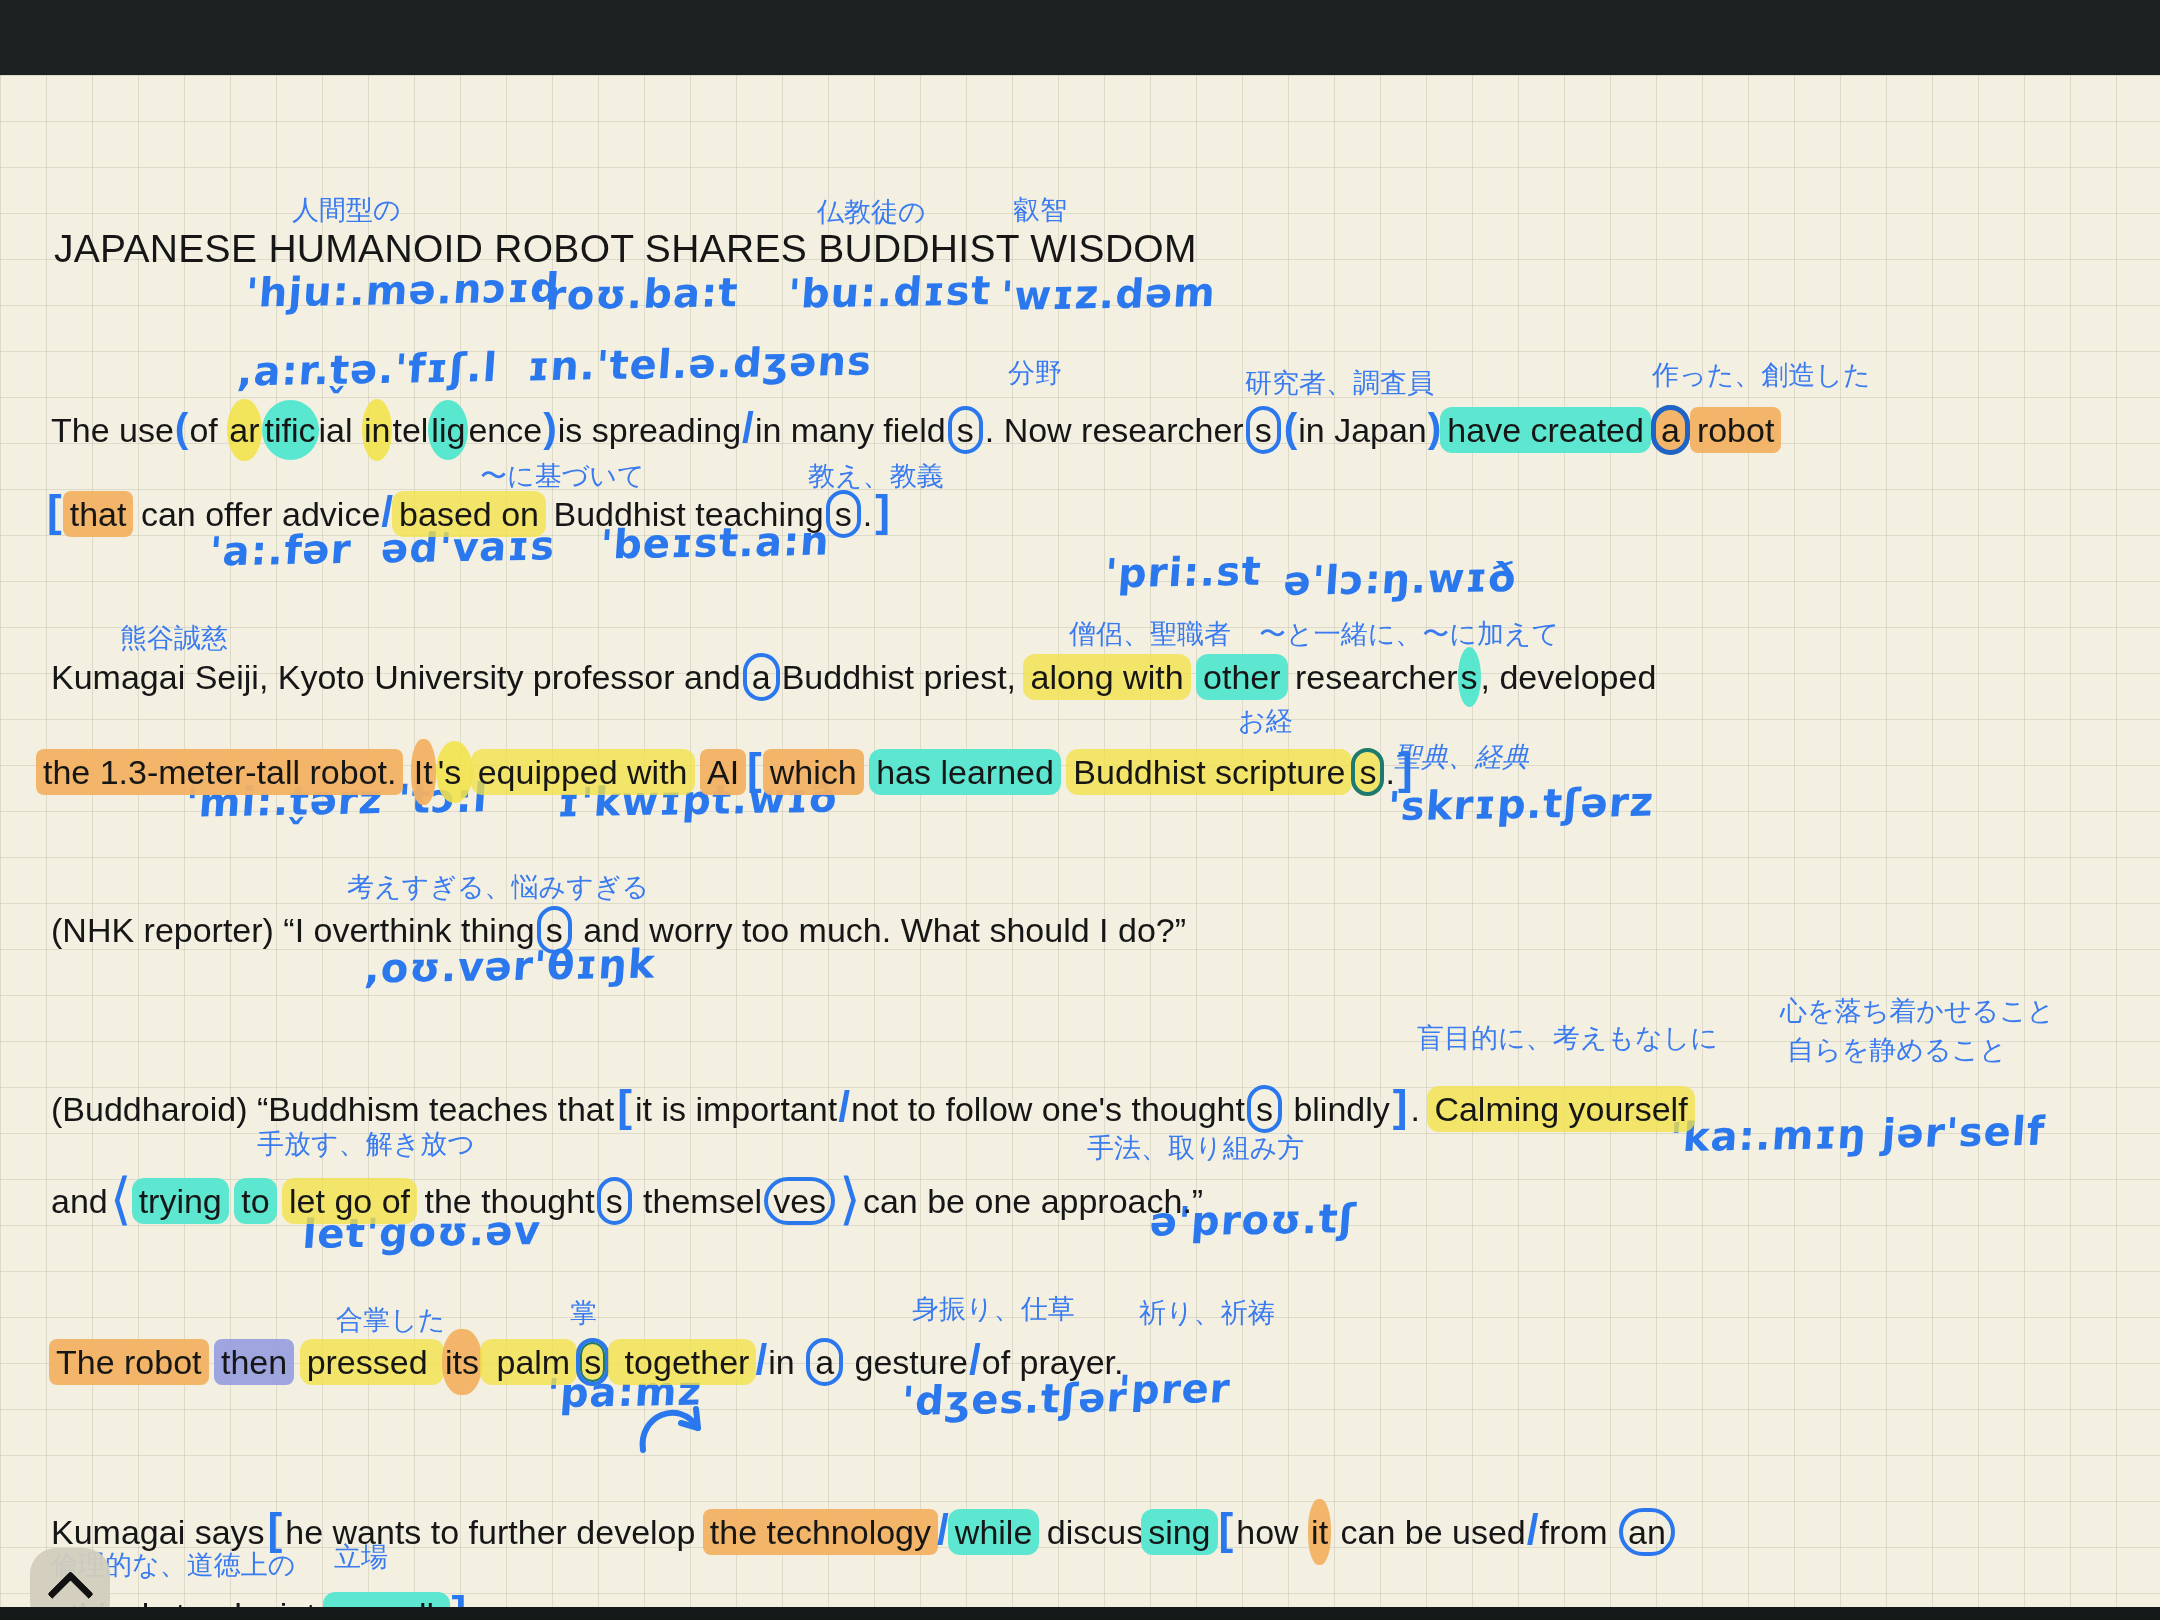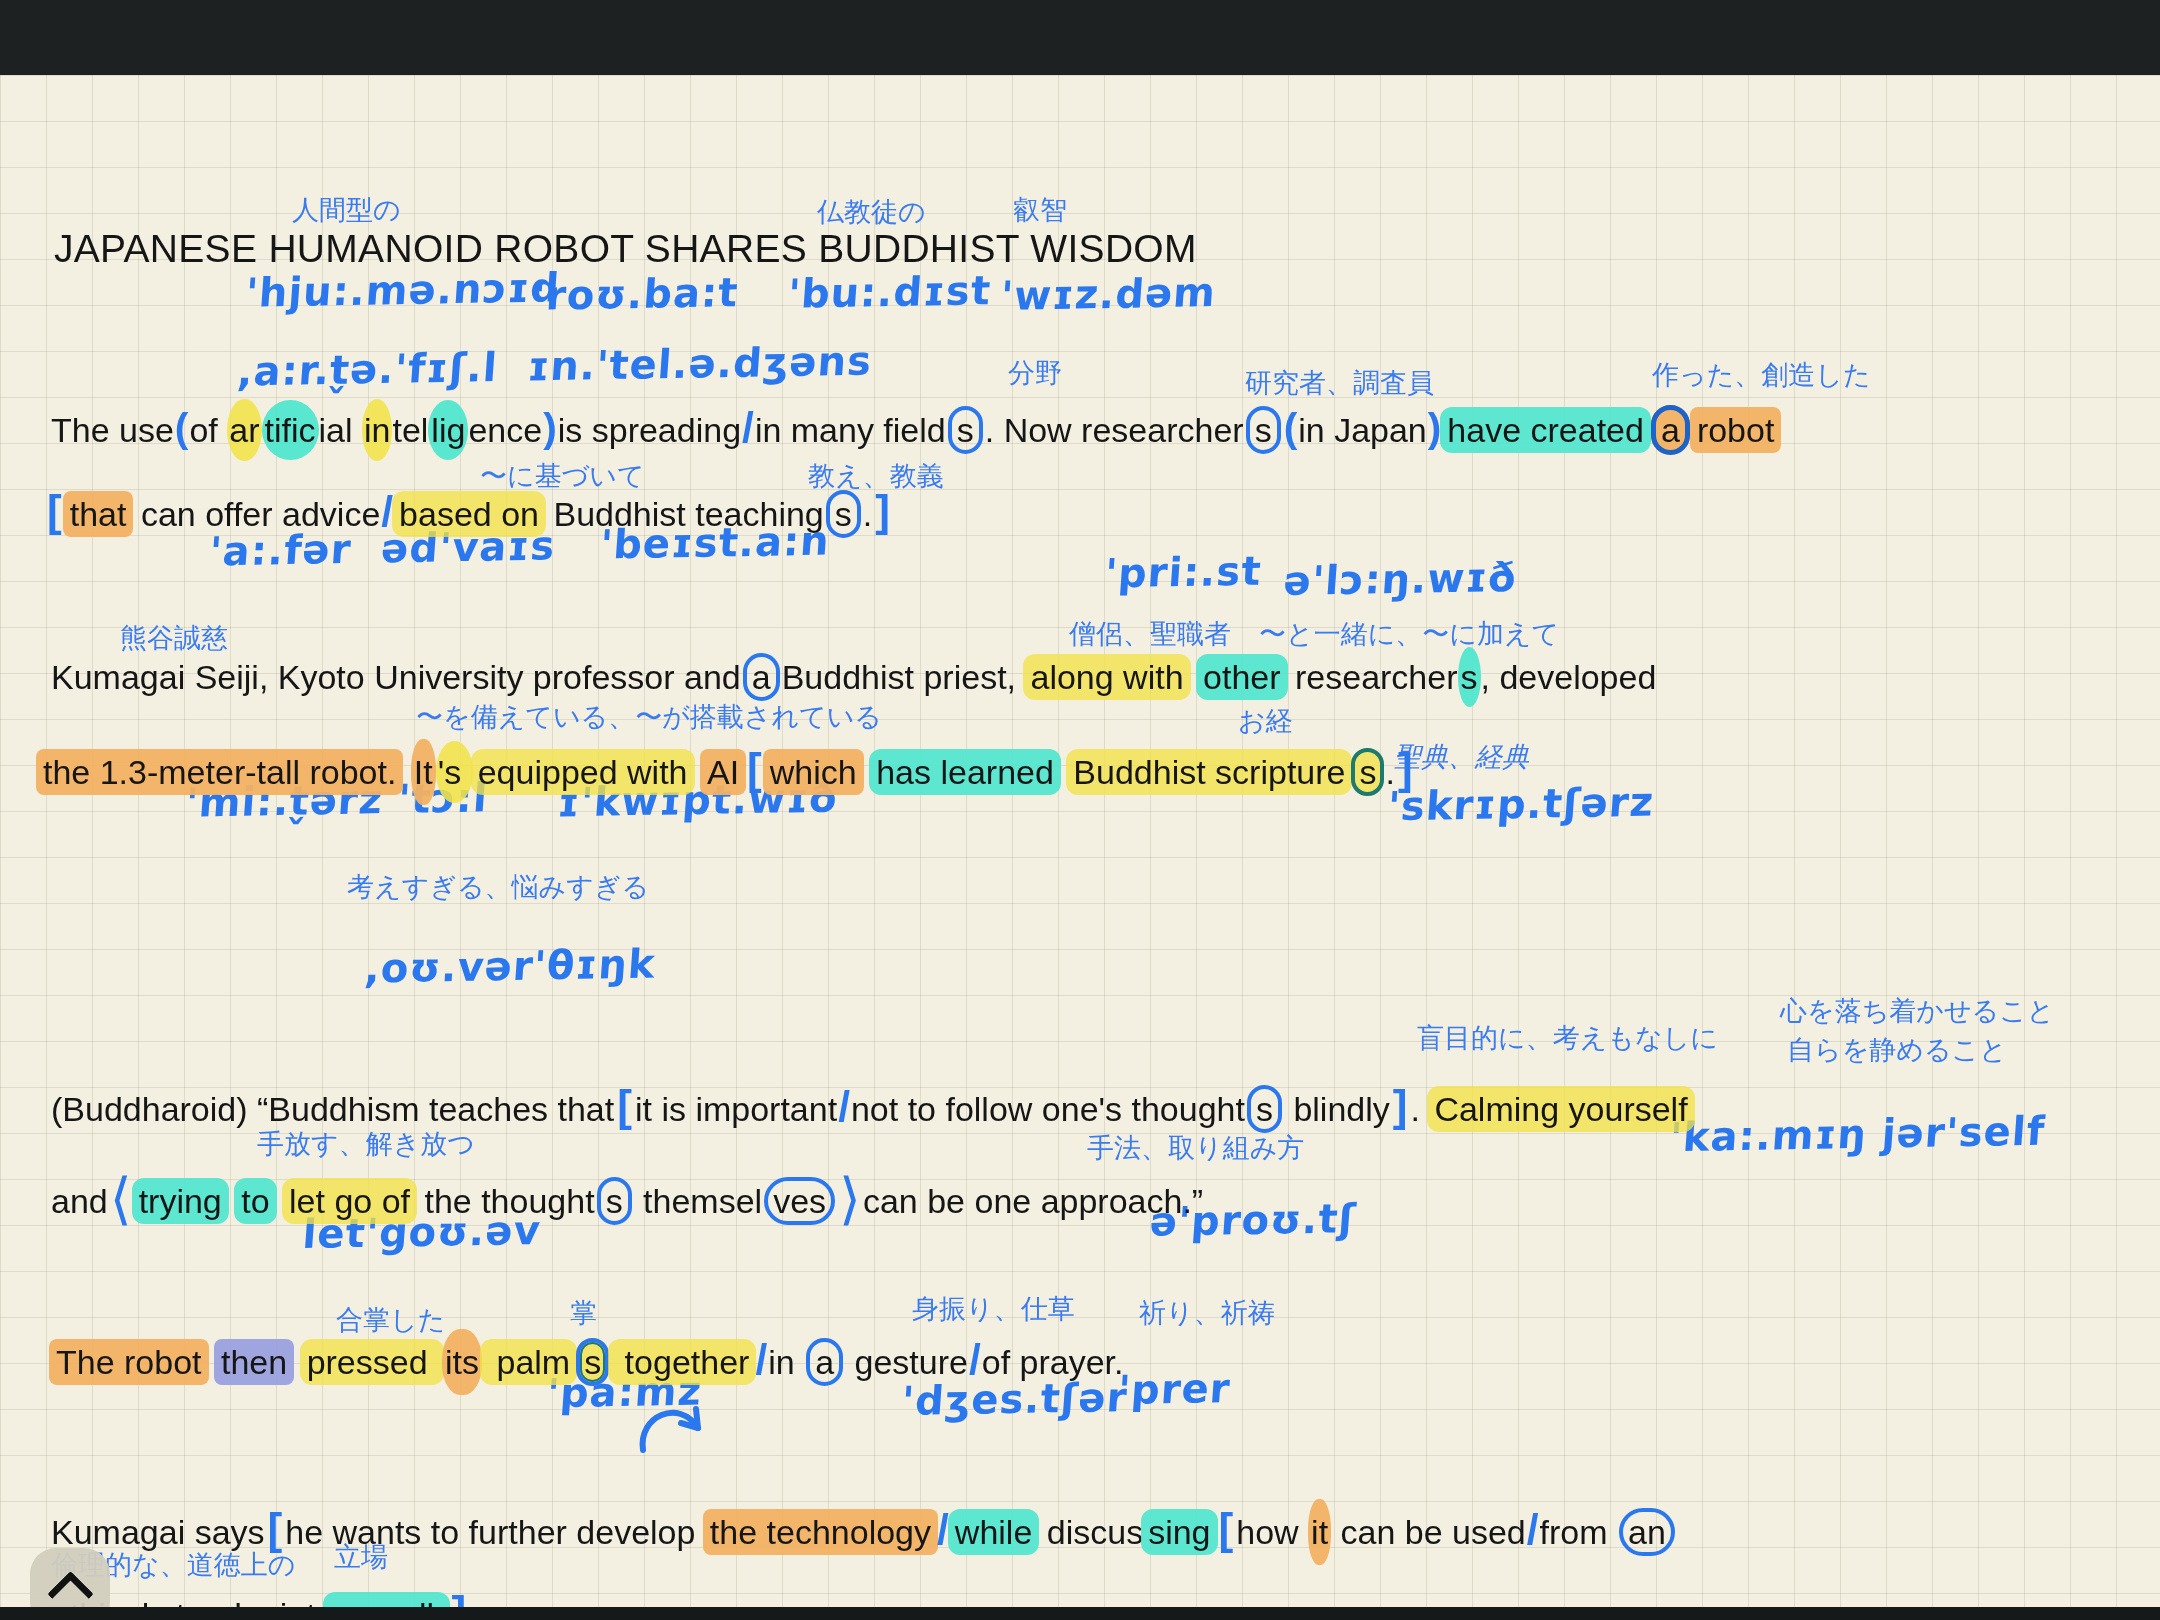--- a/index.html
+++ b/index.html
@@ -64,21 +64,20 @@
       <div class="jp" style="left: 817px; top: 119px;">仏教徒の</div>
       <div class="jp" style="left: 1013px; top: 117px;">叡智</div>
       <div class="jp" style="left: 1008px; top: 280px;">分野</div>
       <div class="jp" style="left: 1245px; top: 290px;">研究者、調査員</div>
       <div class="jp" style="left: 1652px; top: 282px;">作った、創造した</div>
       <div class="jp" style="left: 480px; top: 383px;">〜に基づいて</div>
       <div class="jp" style="left: 808px; top: 383px;">教え、教義</div>
       <div class="jp" style="left: 120px; top: 545px;">熊谷誠慈</div>
       <div class="jp" style="left: 1069px; top: 541px;">僧侶、聖職者</div>
       <div class="jp" style="left: 1259px; top: 541px;">〜と一緒に、〜に加えて</div>
-      <div class="jp" style="left: 416px; top: 624px;">〜を備えている、〜が搭載されている</div>
       <div class="jp" style="left: 1238px; top: 628px;">お経</div>
       <div class="jp" style="left: 1394px; top: 664px; font-style: italic;">聖典、経典</div>
       <div class="jp" style="left: 347px; top: 794px;">考えすぎる、悩みすぎる</div>
       <div class="jp" style="left: 1417px; top: 945px;">盲目的に、考えもなしに</div>
       <div class="jp" style="left: 1780px; top: 918px;">心を落ち着かせること</div>
       <div class="jp" style="left: 1787px; top: 957px;">自らを静めること</div>
       <div class="jp" style="left: 257px; top: 1051px;">手放す、解き放つ</div>
       <div class="jp" style="left: 1087px; top: 1055px;">手法、取り組み方</div>
       <div class="jp" style="left: 336px; top: 1227px;">合掌した</div>
       <div class="jp" style="left: 570px; top: 1220px;">掌</div>
@@ -102,20 +101,21 @@
       <div class="hand" style="left: 303px; top: 1134px;">let'goʊ.əv</div>
       <div class="hand" style="left: 1150px; top: 1122px;">ə'proʊ.tʃ</div>
       <div class="hand" style="left: 547px; top: 1294px;">'pa:mz</div>
       <div class="hand" style="left: 902px; top: 1301px;">'dʒes.tʃər</div>
       <div class="hand" style="left: 1118px; top: 1291px;">'prer</div>
       <div class="hand" style="left: 123px; top: 1542px;">'eθ.ɪ.kl  'stænd.pɔɪnt</div>
       <div class="bodyline" style="left: 51px; top: 326px;"><span class="seg plain">The use</span><span class="seg paren">(</span><span class="seg plain">of </span><span class="seg blob-yellow">ar</span><span class="seg blob-teal">tific</span><span class="seg plain">ial </span><span class="seg blob-yellow">in</span><span class="seg plain">tel</span><span class="seg blob-teal">lig</span><span class="seg plain">ence</span><span class="seg paren">)</span><span class="seg plain">is spreading</span><span class="seg slash">/</span><span class="seg plain">in many field</span><span class="seg circle">s</span><span class="seg plain">. Now researcher</span><span class="seg circle">s</span><span class="seg paren">(</span><span class="seg plain">in Japan</span><span class="seg paren">)</span><span class="seg hl-teal">have created</span><span class="seg circle-orange">a</span><span class="seg hl-orange">robot</span></div>
       <div class="bodyline" style="left: 44px; top: 408px;"><span class="seg bracket">[</span><span class="seg hl-orange">that</span><span class="seg plain"> can offer advice</span><span class="seg slash">/</span><span class="seg hl-yellow">based on</span><span class="seg plain"> Buddhist teaching</span><span class="seg circle">s</span><span class="seg plain">.</span><span class="seg bracket">]</span></div>
       <div class="bodyline" style="left: 51px; top: 581px;"><span class="seg plain">Kumagai Seiji, Kyoto University professor and</span><span class="seg circle">a</span><span class="seg plain">Buddhist priest, </span><span class="seg hl-yellow">along with</span><span class="seg plain"> </span><span class="seg hl-teal">other</span><span class="seg plain"> researcher</span><span class="seg blob-teal">s</span><span class="seg plain">, developed</span></div>
       <div class="bodyline" style="left: 38px; top: 666px;"><span class="seg hl-orange">the 1.3-meter-tall robot.</span><span class="seg plain"> </span><span class="seg blob-orange">It</span><span class="seg blob-yellow">'s </span><span class="seg hl-yellow">equipped with</span><span class="seg plain"> </span><span class="seg hl-orange">AI</span><span class="seg bracket">[</span><span class="seg hl-orange">which</span><span class="seg plain"> </span><span class="seg hl-teal">has learned</span><span class="seg plain"> </span><span class="seg hl-yellow">Buddhist scripture</span><span class="seg ring-yellow">s</span><span class="seg plain">.</span><span class="seg bracket">]</span></div>
+      <div class="bodyline" style="left: 51px; top: 834px;"><span class="seg plain">(NHK reporter) “I overthink thing</span><span class="seg circle">s</span><span class="seg plain"> and worry too much. What should I do?”</span></div>
       <div class="bodyline" style="left: 51px; top: 1003px;"><span class="seg plain">(Buddharoid) “Buddhism teaches that</span><span class="seg bracket">[</span><span class="seg plain">it is important</span><span class="seg slash">/</span><span class="seg plain">not to follow one's thought</span><span class="seg circle">s</span><span class="seg plain"> blindly</span><span class="seg bracket">]</span><span class="seg plain">. </span><span class="seg hl-yellow">Calming yourself</span></div>
       <div class="bodyline" style="left: 51px; top: 1089px;"><span class="seg plain">and</span><span class="seg angle">⟨</span><span class="seg hl-teal">trying</span><span class="seg plain"> </span><span class="seg hl-teal">to</span><span class="seg plain"> </span><span class="seg hl-yellow">let go of</span><span class="seg plain"> the thought</span><span class="seg circle">s</span><span class="seg plain"> themsel</span><span class="seg circle">ves</span><span class="seg angle">⟩</span><span class="seg plain">can be one approach.”</span></div>
       <div class="bodyline" style="left: 51px; top: 1258px;"><span class="seg hl-orange">The robot</span><span class="seg plain"> </span><span class="seg hl-purple">then</span><span class="seg plain"> </span><span class="seg hl-yellow">pressed </span><span class="seg blob-orange">its</span><span class="seg hl-yellow"> palm</span><span class="seg circle-yellow">s</span><span class="seg hl-yellow"> together</span><span class="seg slash">/</span><span class="seg plain">in </span><span class="seg circle">a</span><span class="seg plain"> gesture</span><span class="seg slash">/</span><span class="seg plain">of prayer.</span></div>
       <div class="bodyline" style="left: 51px; top: 1426px;"><span class="seg plain">Kumagai says</span><span class="seg bracket">[</span><span class="seg plain">he wants to further develop </span><span class="seg hl-orange">the technology</span><span class="seg slash">/</span><span class="seg hl-teal">while</span><span class="seg plain"> discus</span><span class="seg hl-teal">sing</span><span class="seg bracket">[</span><span class="seg plain">how </span><span class="seg blob-orange">it</span><span class="seg plain"> can be used</span><span class="seg slash">/</span><span class="seg plain">from </span><span class="seg circle">an</span></div>
       <div class="bodyline" style="left: 51px; top: 1509px;"><span class="seg plain">ethical standpoint </span><span class="seg hl-teal">as well.</span><span class="seg bracket">]</span><span class="seg plain"> </span><span class="seg blue-note">(as from a technical standpoint.)</span></div>
     </div>
   <button class="collapse">
     <span class="chev"></span>
   </button>
   <div id="bottombar"></div>

